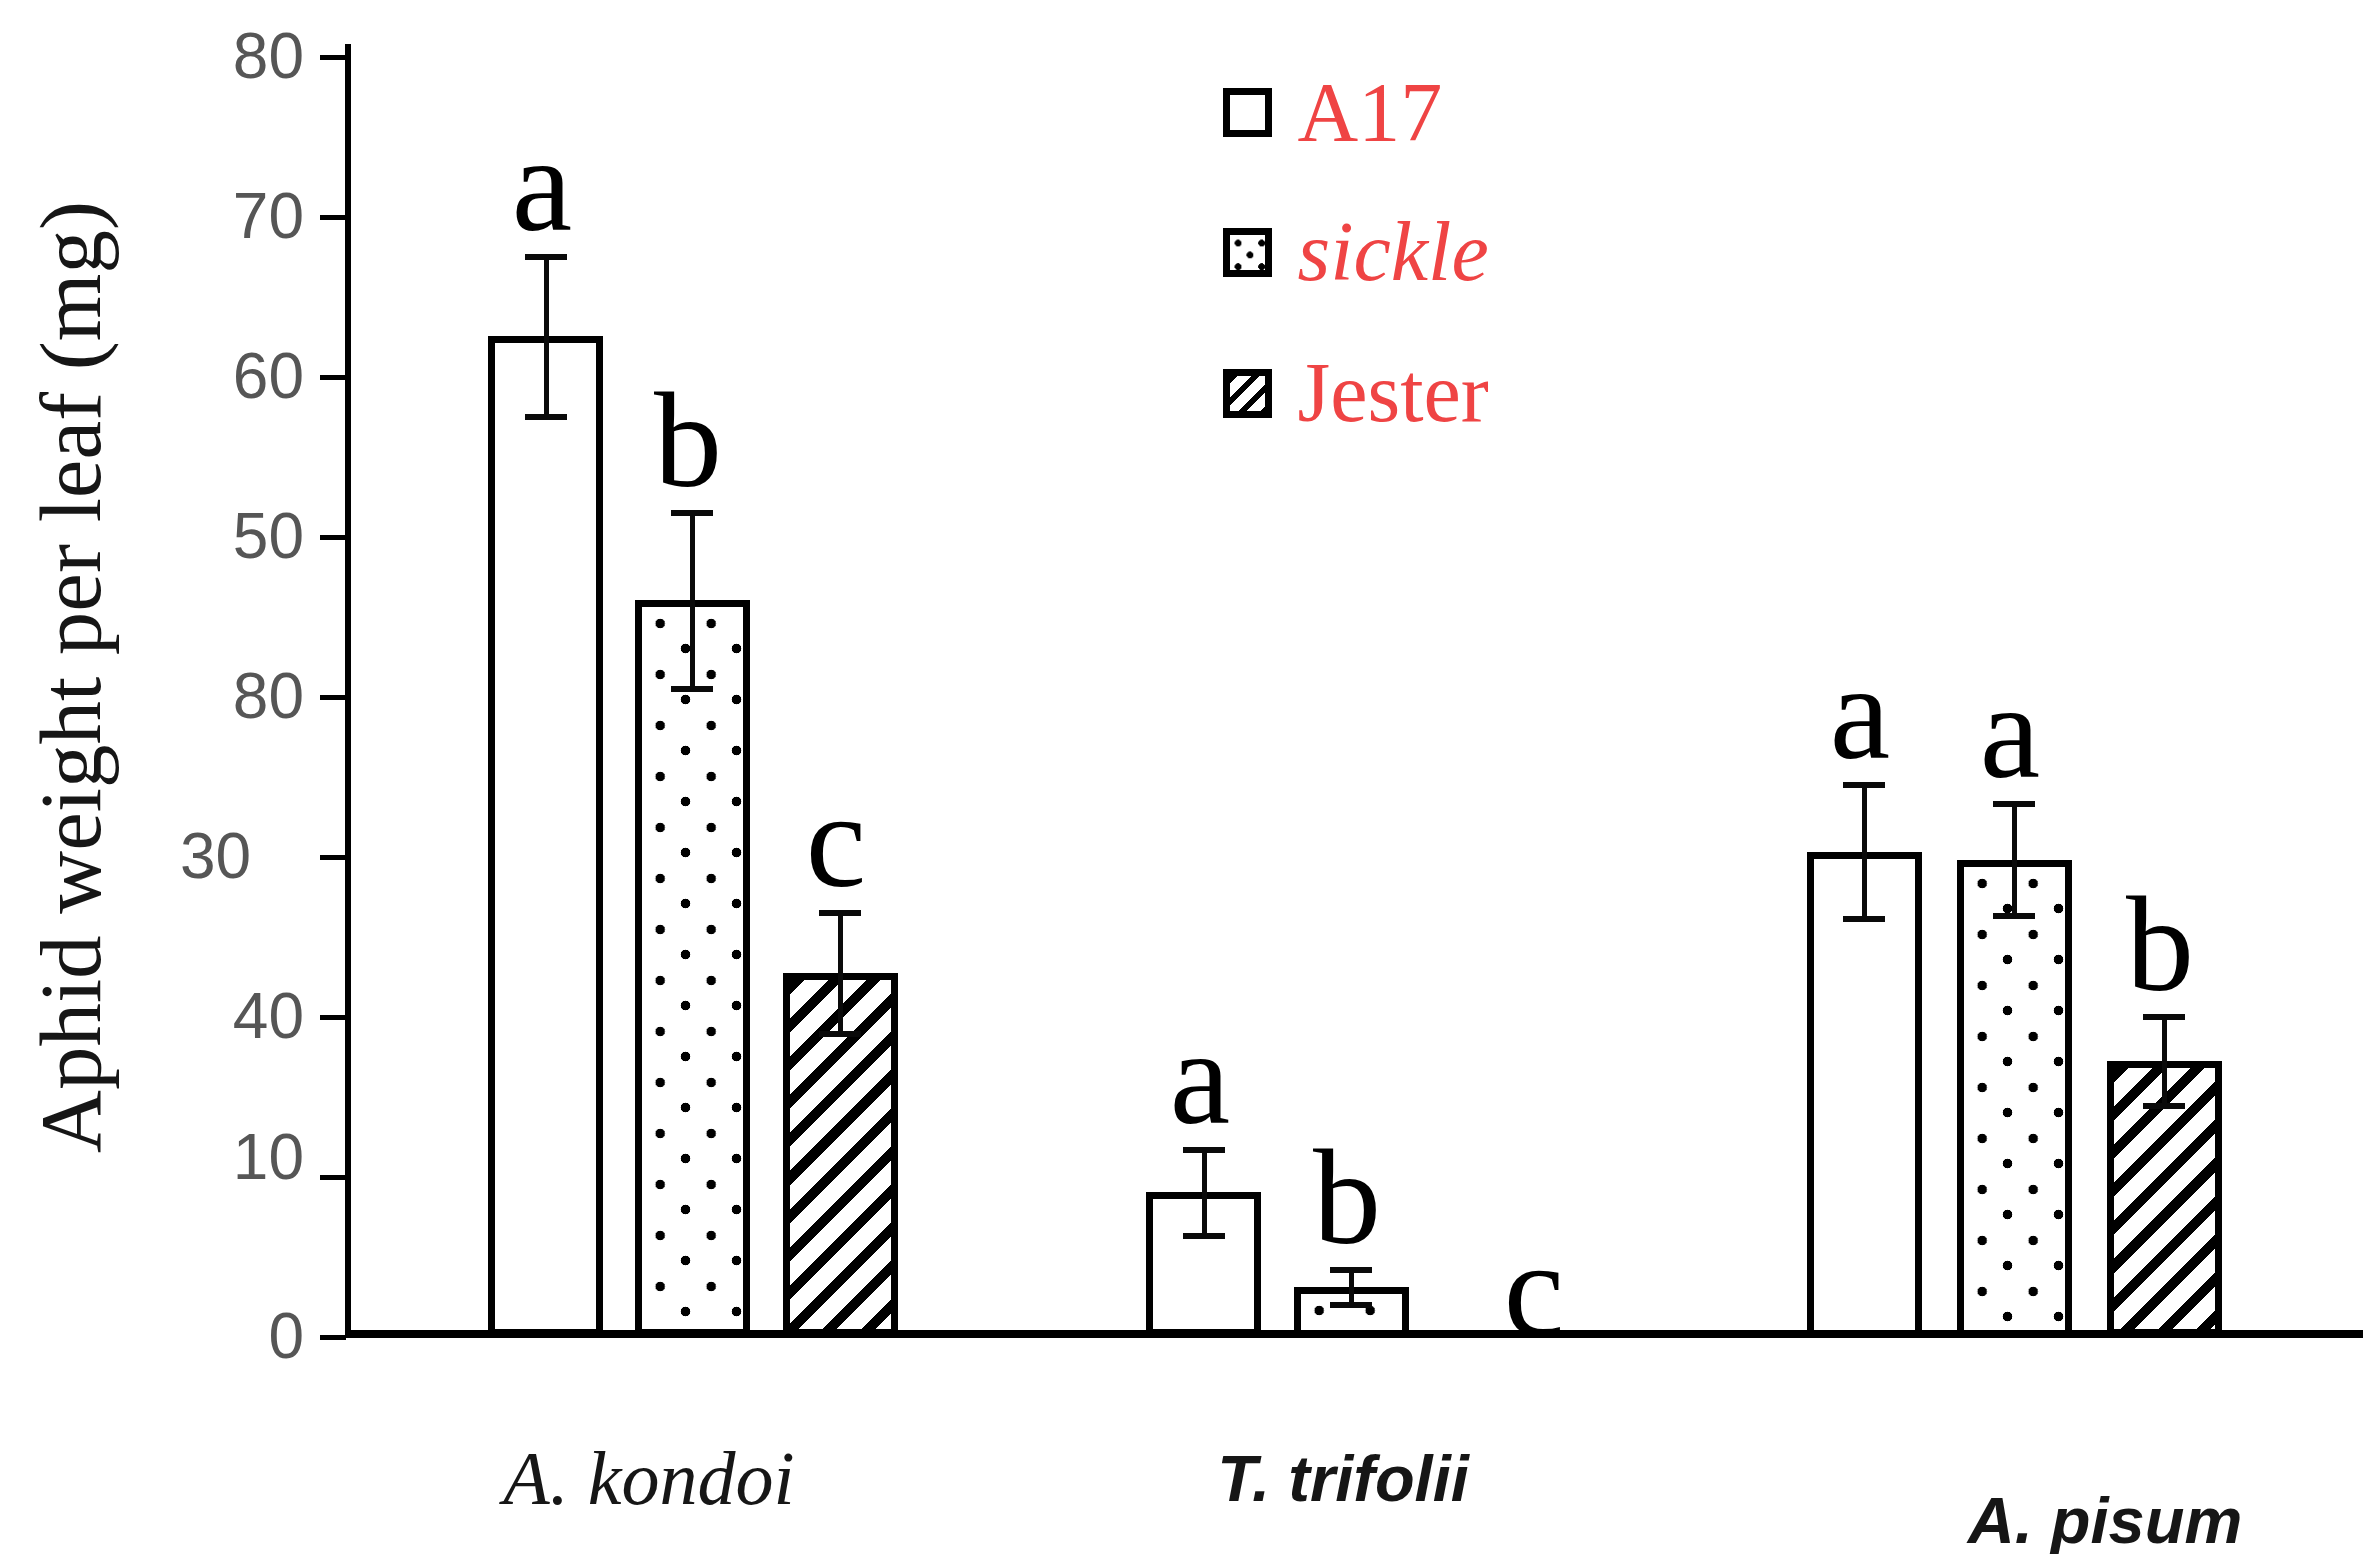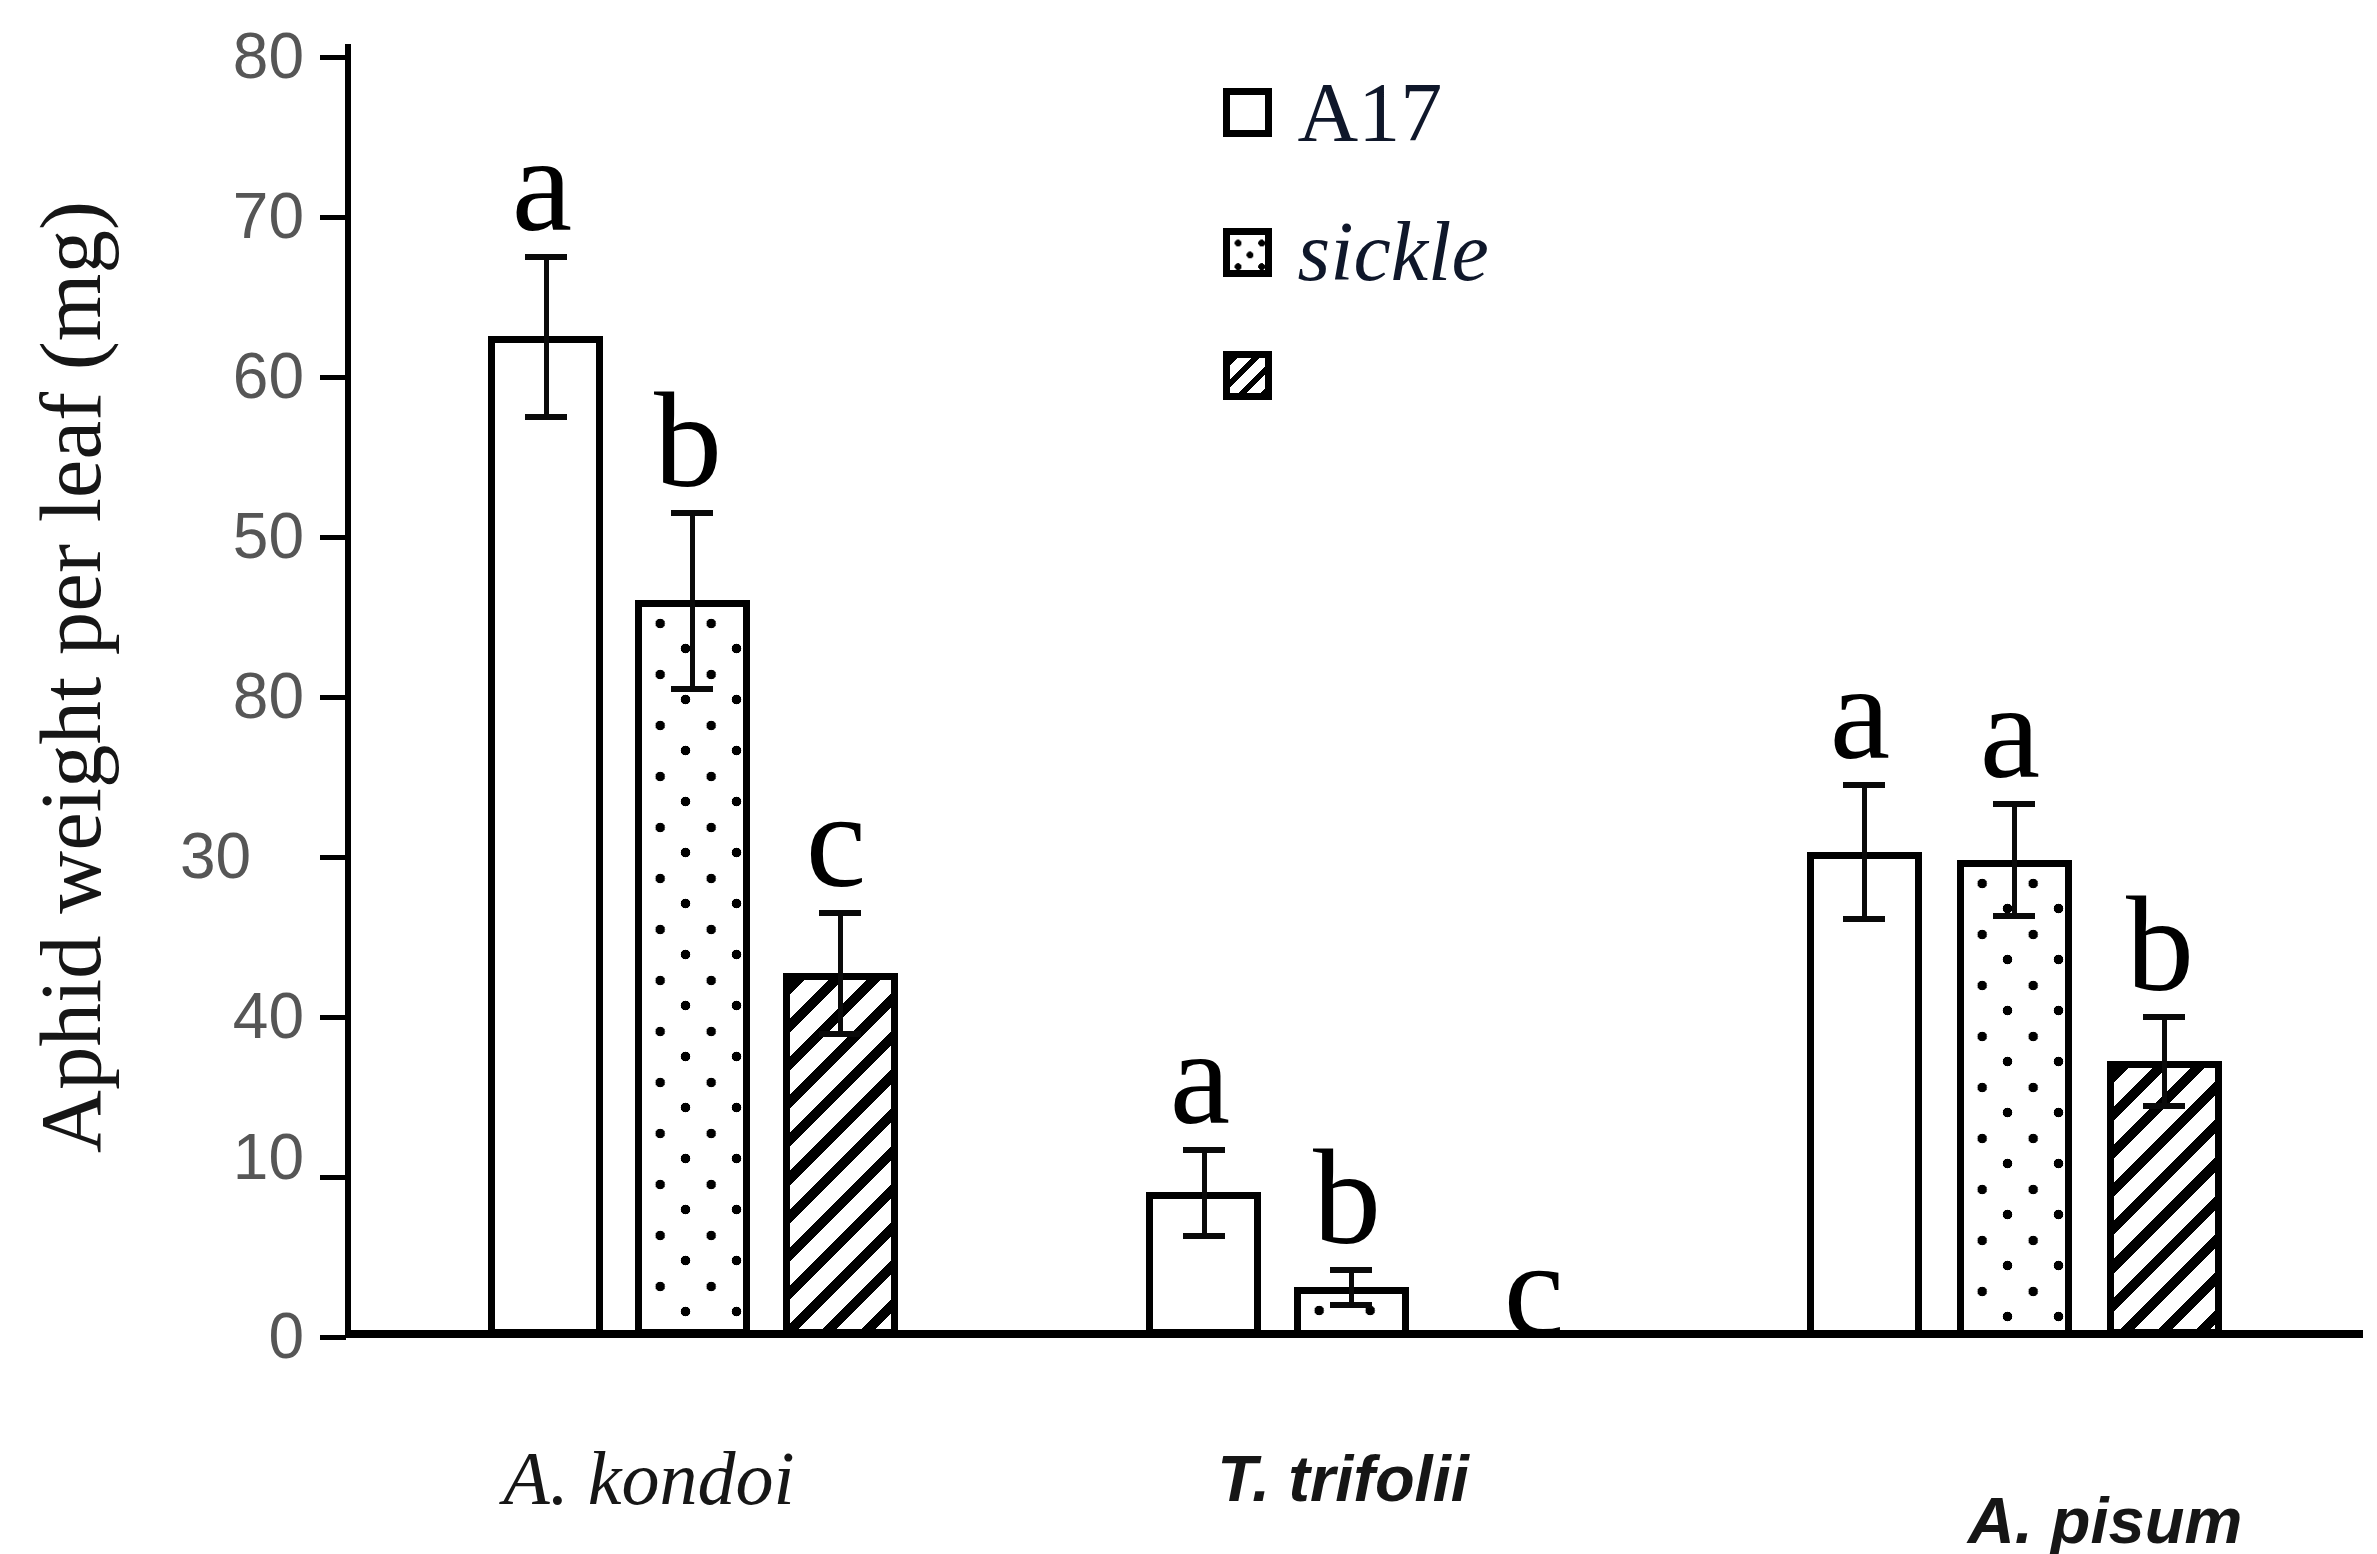--- a/index.html
+++ b/index.html
@@ -39,21 +39,21 @@
             font-size:65px;color:#161616;}
   
   #y-title{position:absolute;width:1182px;height:100px;left:-520px;top:627px;
            transform:rotate(-90deg);text-align:center;font-size:87px;line-height:100px;
            color:#161616;font-family:"Liberation Serif",serif;}
   
   #legend{position:absolute;left:1223px;top:55px;}
   .legend-row{position:absolute;left:0;display:flex;align-items:center;}
   .legend-swatch{box-sizing:border-box;width:49px;height:49px;border:7.3px solid #000;background:#fff;
                  flex:0 0 auto;}
-  .legend-label{margin-left:25.5px;font-size:84px;line-height:84px;color:#0f172a;
+  .legend-label{margin-left:25.5px;font-size:84px;line-height:84px;color:#ef4444;
                 font-family:"Liberation Serif",serif;white-space:nowrap;}
   .legend-label.italic{font-style:italic;}
 </style>
 </head>
 <body>
 
 <div id="figure">
 
   <div id="y-title">Aphid weight per leaf (mg)</div>
 
@@ -128,17 +128,18 @@
     <div class="legend-row" style="top:15.5px;">
       <div class="legend-swatch pat-plain"></div>
       <div class="legend-label">A17</div>
     </div>
     <div class="legend-row" style="top:155px;">
       <div class="legend-swatch sm pat-dots"></div>
       <div class="legend-label italic">sickle</div>
     </div>
     <div class="legend-row" style="top:296px;">
       <div class="legend-swatch sm pat-hatch"></div>
+      <div class="legend-label">Jester</div>
     </div>
   </div>
 
 </div>
 
 
 </body></html>

